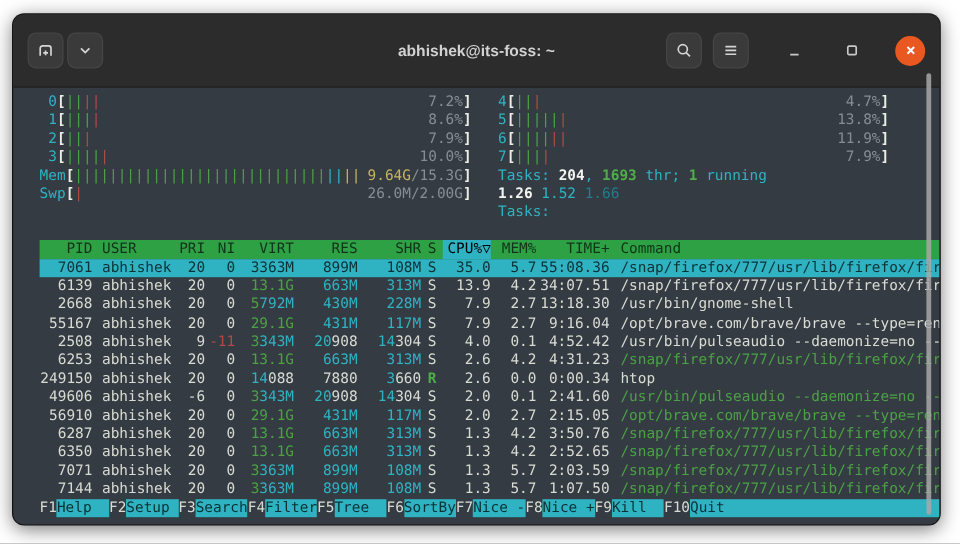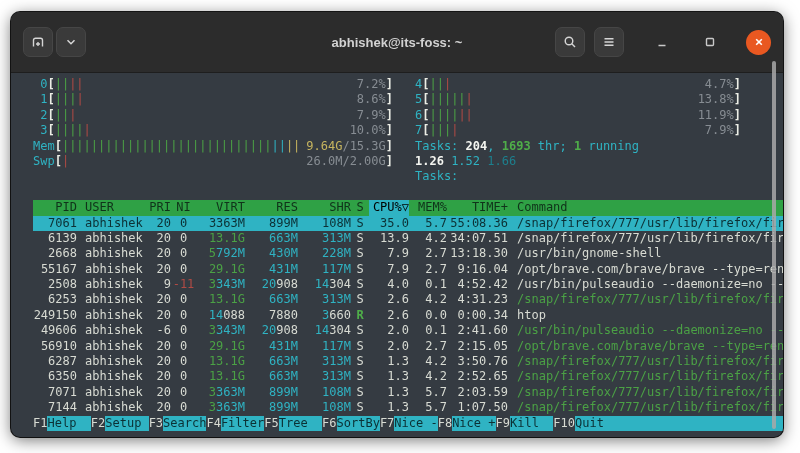--- a/index.html
+++ b/index.html
@@ -59,21 +59,21 @@
   .hc { overflow:hidden; flex:none; }
   .hc.sorted { background:#2fb3c3; color:#000000; }
   .prow { display:flex; height:15.4px; white-space:pre; }
   .prow.sel { background:#2fb3c3; }
   .prow.sel span { color:#0c3135; }
   .pc { overflow:hidden; flex:none; }
 
   .col-pid  { width:44px; text-align:right; }
   .col-user { width:68px; padding-left:8px; text-align:left; }
   .col-pri  { width:26px; text-align:right; }
-  .col-ni   { width:25px; text-align:center; }
+  .col-ni   { width:25px; text-align:right; }
   .col-virt { width:49px; text-align:right; }
   .col-res  { width:53px; text-align:right; }
   .col-shr  { width:53px; text-align:right; }
   .col-s    { width:18px; text-align:center; }
   .col-cpu  { width:40px; text-align:right; }
   .col-mem  { width:38px; text-align:right; }
   .col-time { width:61px; text-align:right; }
   .col-cmd  { flex:1; padding-left:9px; text-align:left; }
 
   

